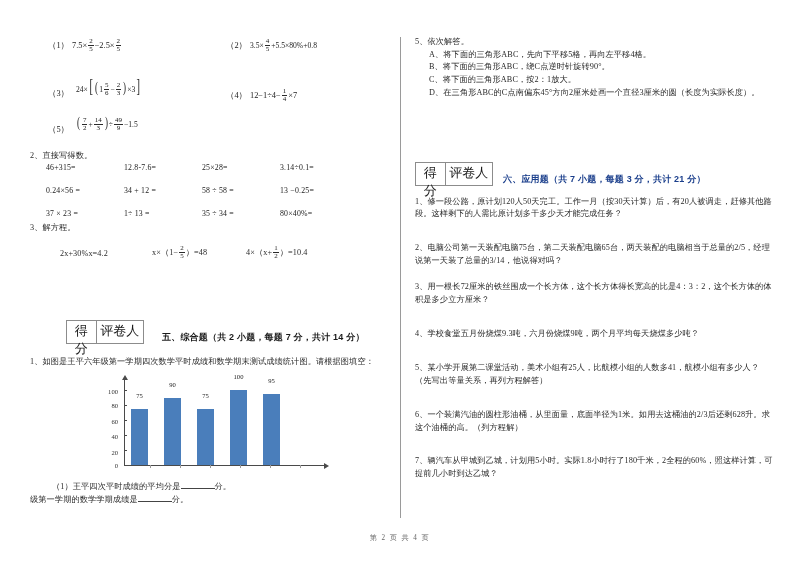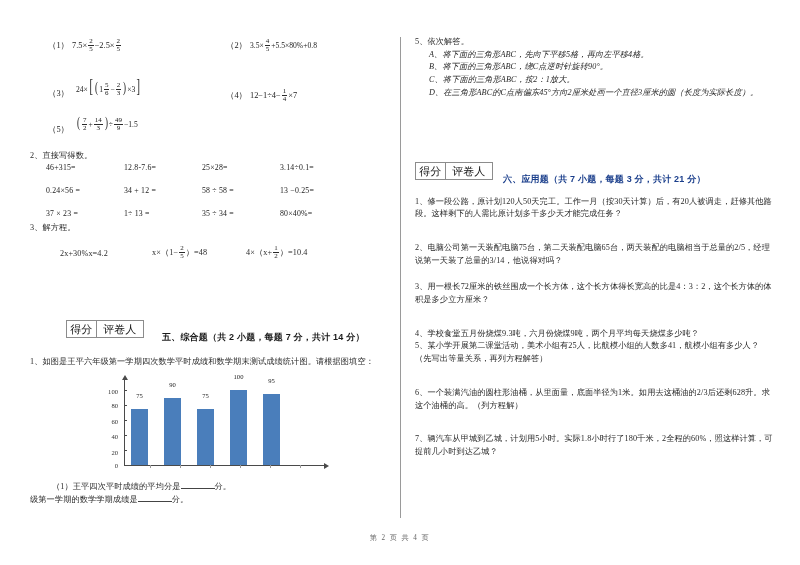--- a/index.html
+++ b/index.html
@@ -27,21 +27,21 @@
     position: absolute;
     top: 22px;
     width: 358px;
   }
   .col-left  { left: 30px; }
   .col-right { left: 415px; }
 
   
   .txt { font-size: 8.2px; line-height: 1.55; color: #2a2a2a; letter-spacing: .1px; }
   .txt-sm { font-size: 7.6px; }
-  .ind1 { margin-left: 14px; font-style: italic; }
+  .ind1 { margin-left: 14px; }
   .ind2 { margin-left: 22px; }
 
   
   .frac {
     display: inline-flex; flex-direction: column;
     vertical-align: middle; text-align: center;
     margin: 0 1px; line-height: 1.05;
     position: relative; top: -0.5px;
   }
   .frac .num { font-size: 7px; padding: 0 1px; }
@@ -72,24 +72,24 @@
 
   
   .scorebox {
     display: flex;
     border: 1px solid #8c8c8c;
     border-collapse: collapse;
     width: 78px;
     background: #fff;
   }
   .scorebox div {
-    font-size: 11px;
+    font-size: 13px;
     padding: 1px 3px 1px 3px;
     text-align: center;
-    height: 16px;
+    height: 22px;
   }
   .scorebox .c1 { width: 30px; border-right: 1px solid #8c8c8c; }
   .scorebox .c2 { width: 47px; }
   .sb-wrap { position: relative; height: 34px; margin-top: 4px; }
   .sb-wrap .scorebox { position: absolute; left: 0; top: 0; }
   .sec-title {
     position: absolute; left: 96px; top: 11px;
     font-size: 9px; font-weight: bold; letter-spacing: .2px;
     font-family: "Liberation Sans", "DejaVu Sans", sans-serif;
   }
@@ -307,21 +307,21 @@
         <div class="c1">得分</div>
         <div class="c2">评卷人</div>
       </div>
       <div class="sec-title" style="left:88px; color:#1b3f8c;">六、应用题（共 7 小题，每题 3 分，共计 21 分）</div>
     </div>
 
     <div style="margin-top:0px;">
       <div class="txt" style="margin-bottom:21px;">1、修一段公路，原计划120人50天完工。工作一月（按30天计算）后，有20人被调走，赶修其他路段。这样剩下的人需比原计划多干多少天才能完成任务？</div>
       <div class="txt" style="margin-bottom:14px;">2、电脑公司第一天装配电脑75台，第二天装配电脑65台，两天装配的电脑相当于总量的2/5，经理说第一天装了总量的3/14，他说得对吗？</div>
       <div class="txt" style="margin-bottom:21px;">3、用一根长72厘米的铁丝围成一个长方体，这个长方体得长宽高的比是4：3：2，这个长方体的体积是多少立方厘米？</div>
-      <div class="txt" style="">4、学校食堂五月份烧煤9.3吨，六月份烧煤9吨，两个月平均每天烧煤多少吨？</div>
+      <div class="txt" style="margin-bottom:22px;">4、学校食堂五月份烧煤9.3吨，六月份烧煤9吨，两个月平均每天烧煤多少吨？</div>
       <div class="txt" style="margin-bottom:21px;">5、某小学开展第二课堂活动，美术小组有25人，比航模小组的人数多41，航模小组有多少人？（先写出等量关系，再列方程解答）</div>
       <div class="txt" style="margin-bottom:21px;">6、一个装满汽油的圆柱形油桶，从里面量，底面半径为1米。如用去这桶油的2/3后还剩628升。求这个油桶的高。（列方程解）</div>
       <div class="txt">7、辆汽车从甲城到乙城，计划用5小时。实际1.8小时行了180千米，2全程的60%，照这样计算，可提前几小时到达乙城？</div>
     </div>
 
   </div>
 
   <div class="footer">第 2 页  共 4 页</div>
 
 </div>

